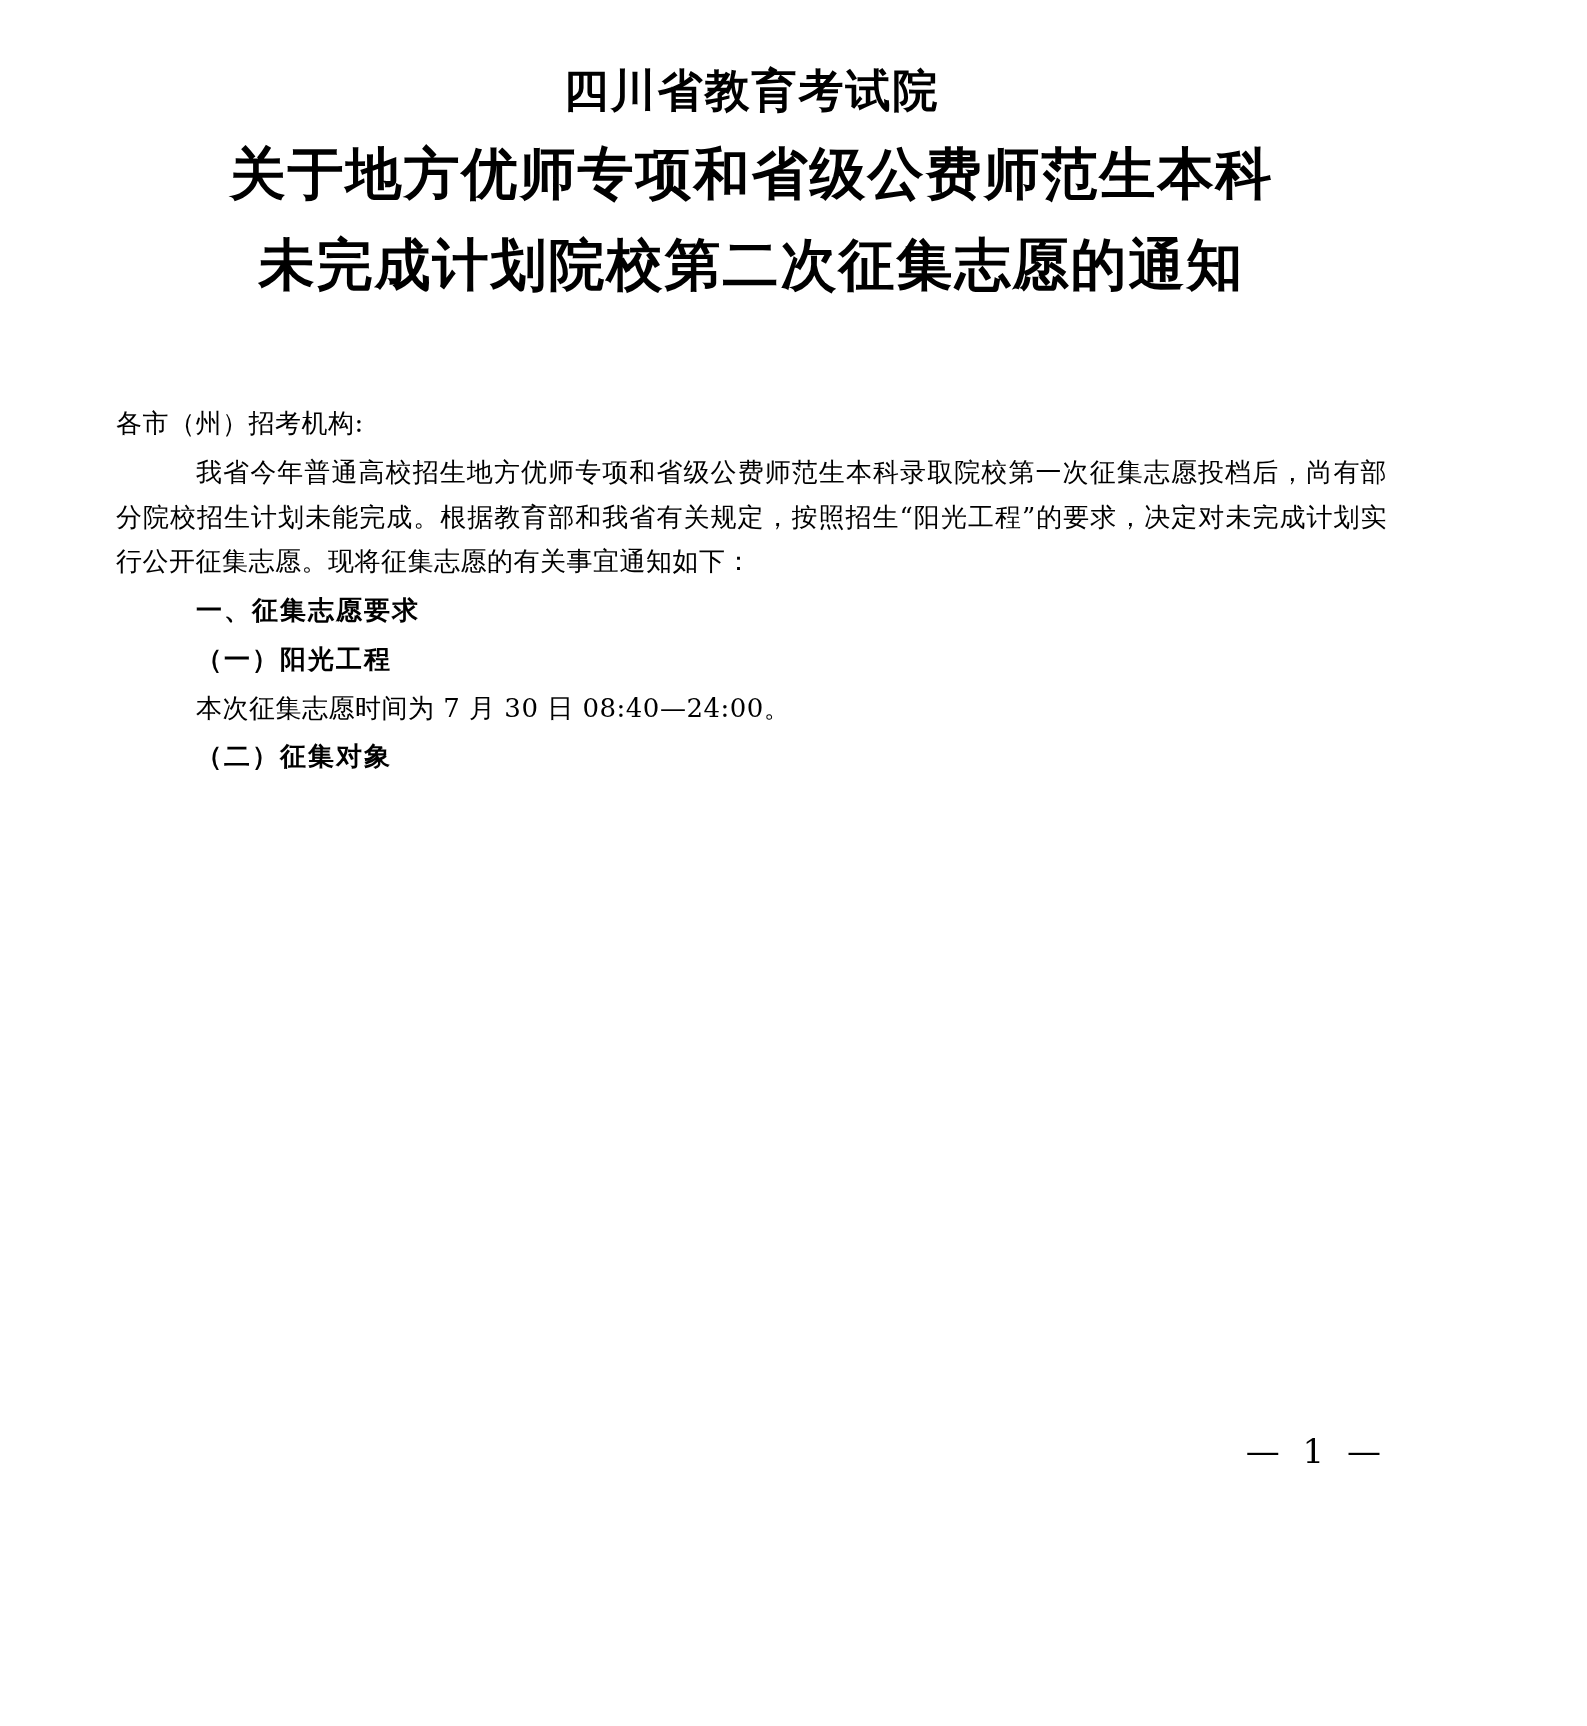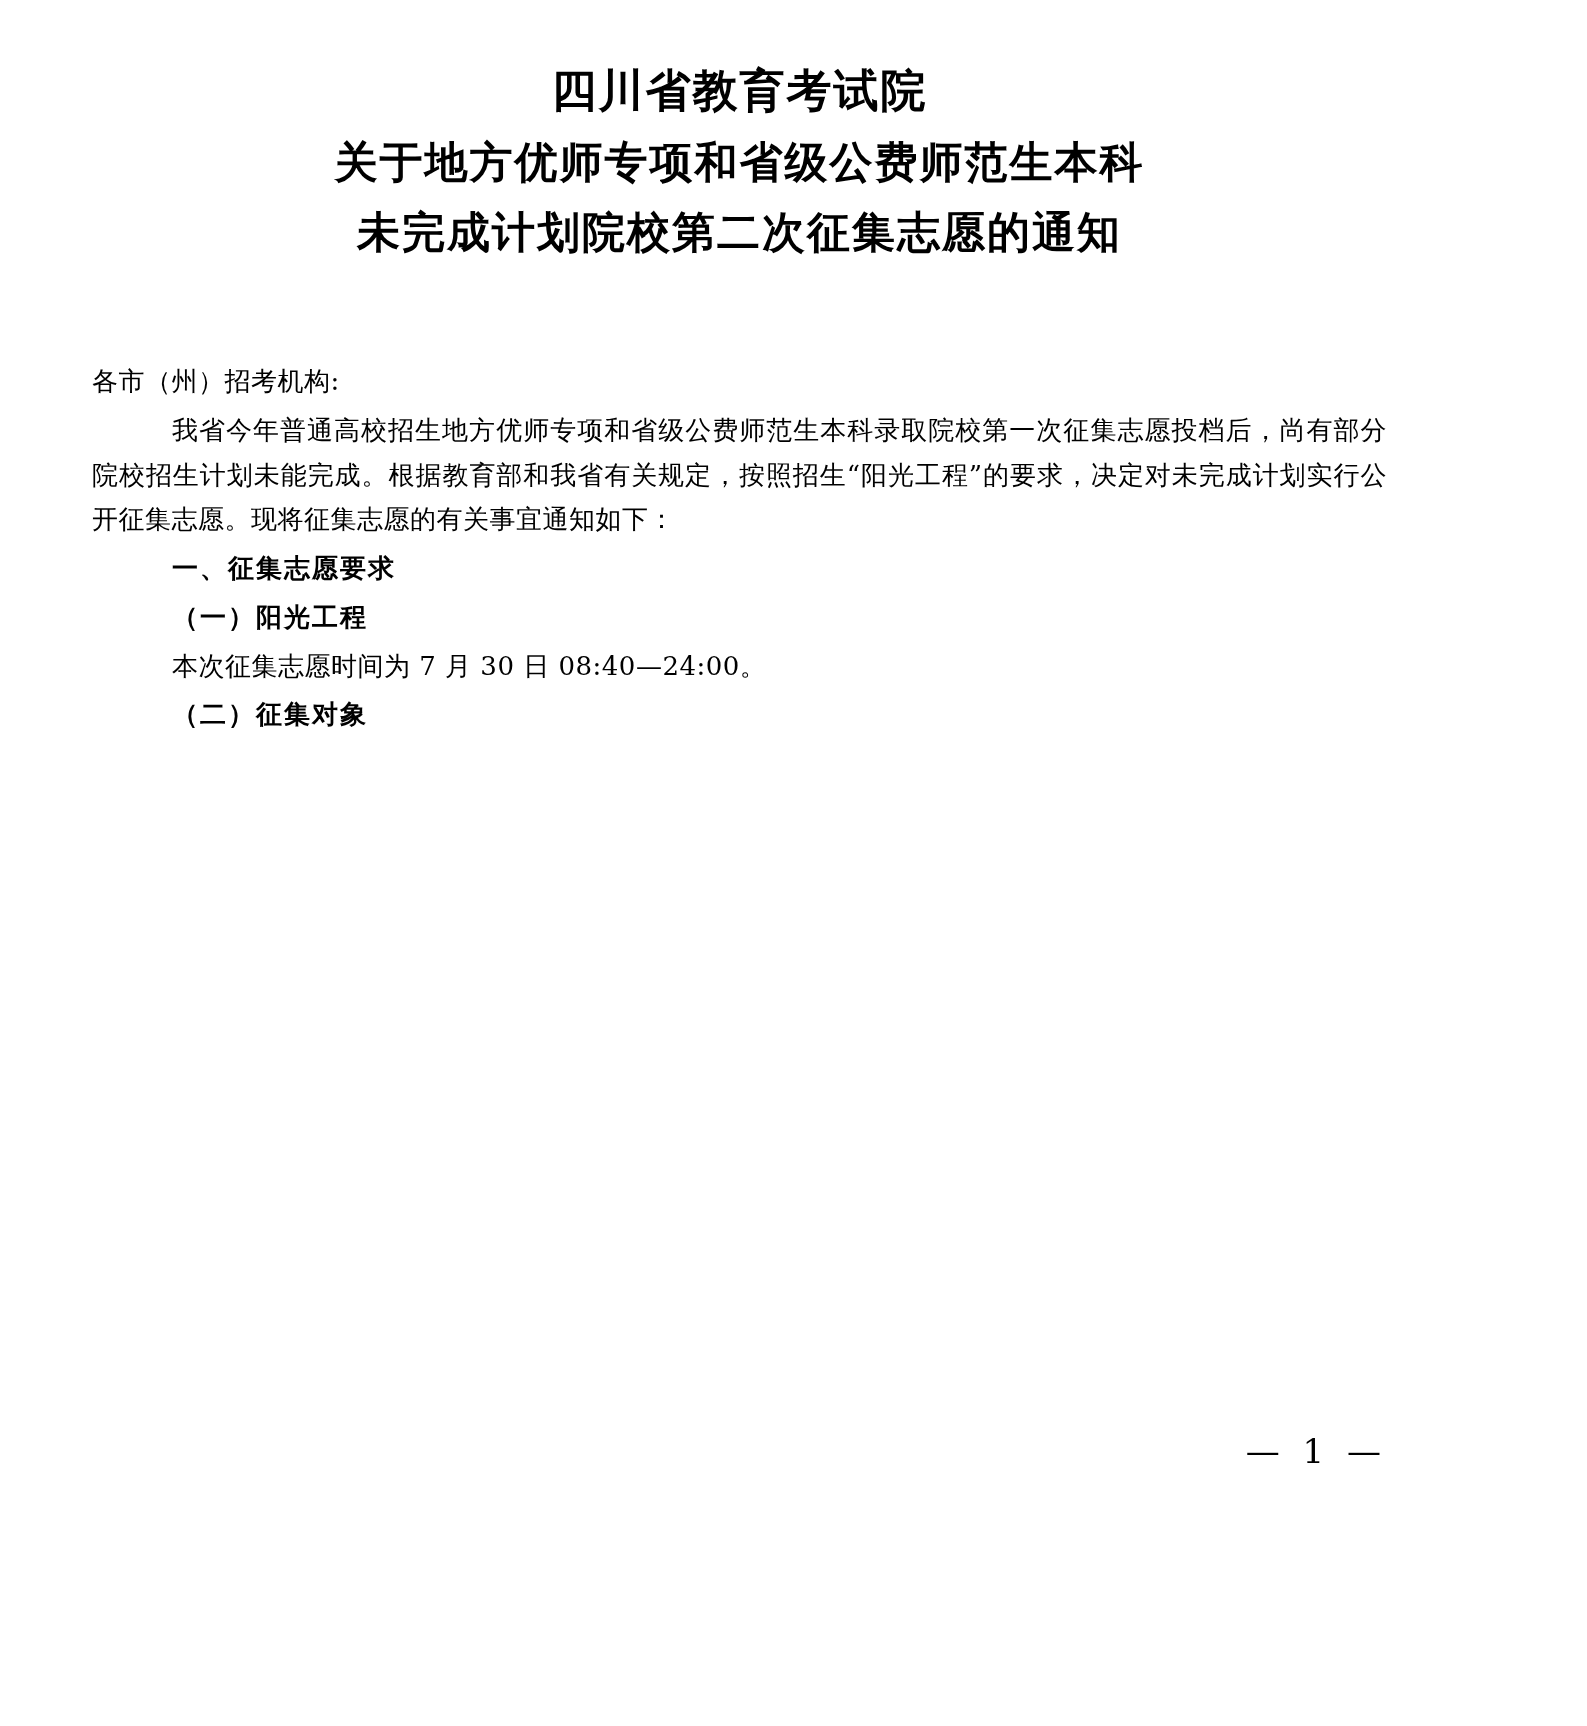--- a/index.html
+++ b/index.html
@@ -12,30 +12,30 @@
     height: 1726px;
     font-family: "DejaVu Serif", "Liberation Serif", serif;
     color: #000000;
     position: relative;
     overflow: hidden;
   }
   .page {
     box-sizing: border-box;
     width: 1587px;
     height: 1726px;
-    padding: 55px 200px 0 92px;
+    padding: 55px 200px 0 116px;
     position: relative;
   }
   .title-block {
     text-align: center;
     margin-bottom: 0;
   }
   .title-line {
     font-weight: bold;
-    font-size: 43px;
+    font-size: 56px;
     line-height: 1.62;
     letter-spacing: 2px;
     color: #000;
   }
   .title-line.first {
     font-size: 45px;
   }
   .body-block {
     margin-top: 92px;
   }

